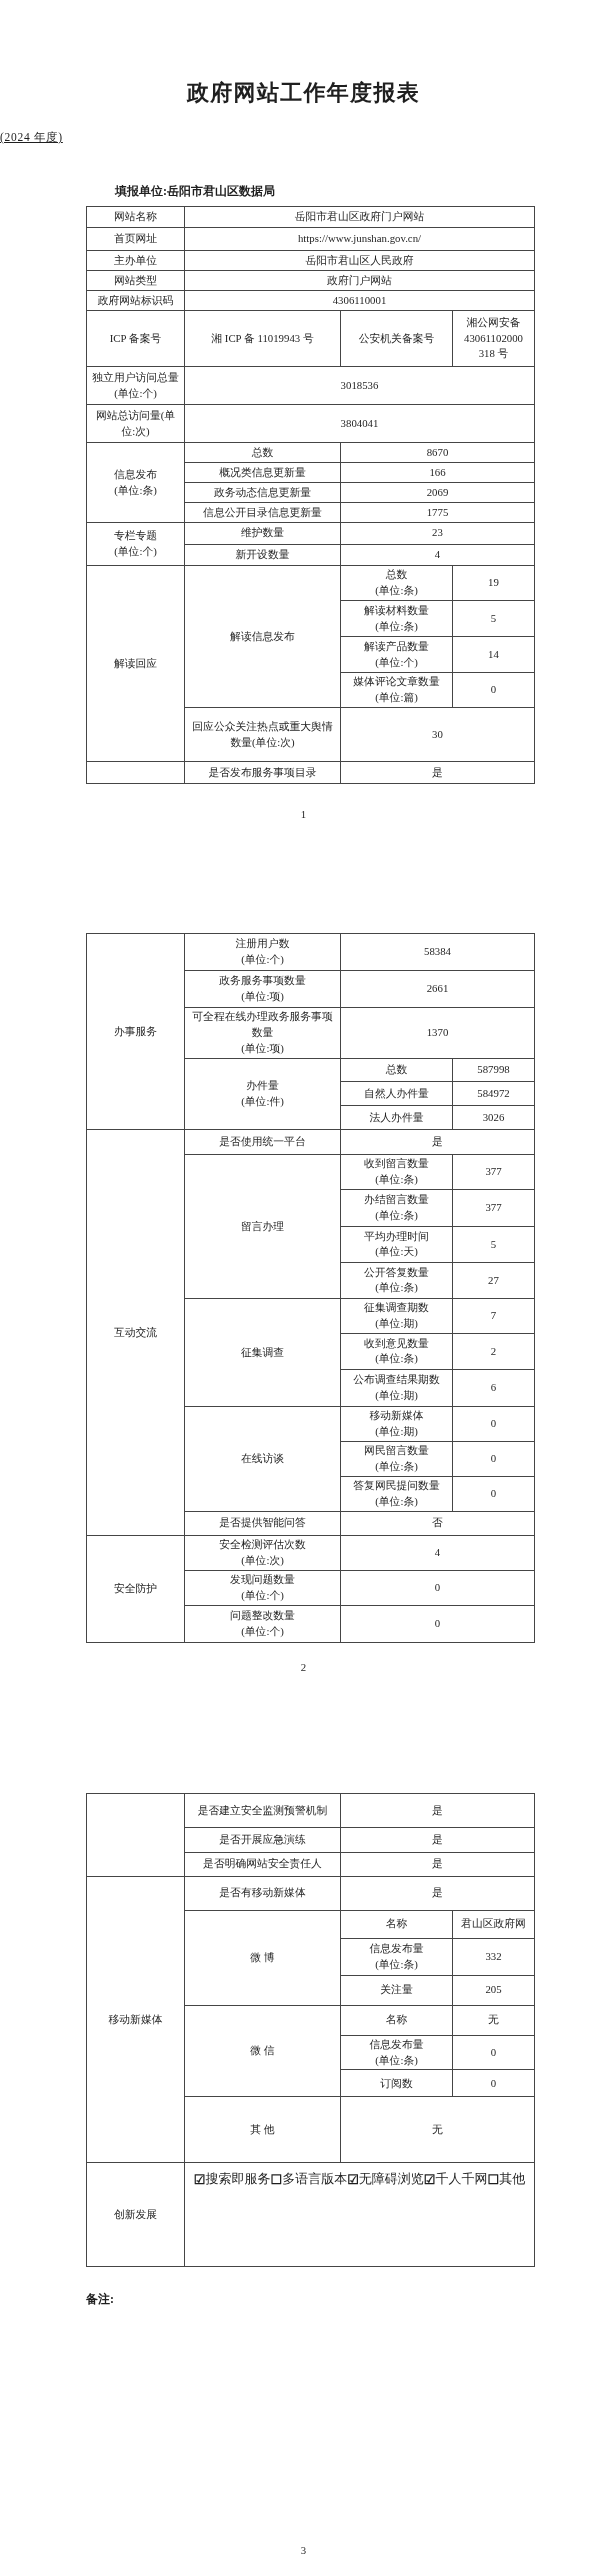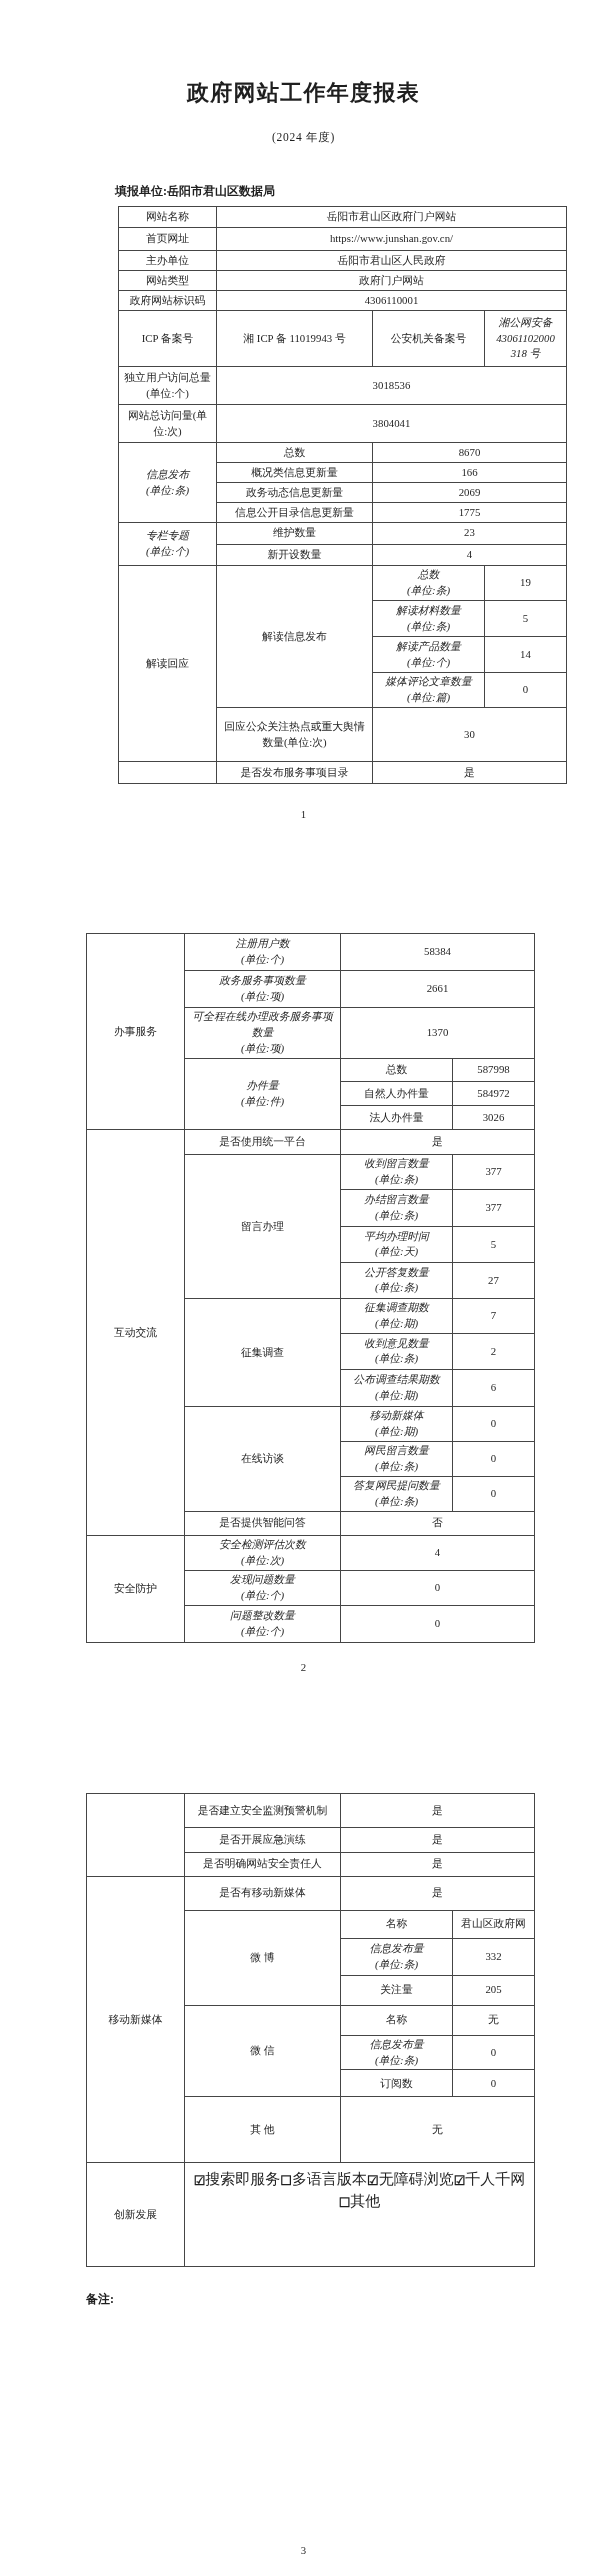--- a/index.html
+++ b/index.html
@@ -1,37 +1,37 @@
 <!DOCTYPE html>
 <html style="font-size:10.8px"><head>
 <meta charset="utf-8">
 <style>
   html,body{margin:0;padding:0;background:#ffffff;}
   #canvas{position:relative;width:607px;height:2576px;background:#ffffff;overflow:hidden;
           font-family:"Liberation Serif","DejaVu Serif",serif;color:#1f1f1f;border-radius:29px;}
   .doc-title{position:absolute;top:78px;left:0;width:607px;text-align:center;
              font-size:22px;font-weight:bold;letter-spacing:1.3px;margin:0;}
-  .doc-subtitle{position:absolute;top:130px;left:0;width:607px;text-align:center;
-             font-size:11.5px;letter-spacing:0.7px;}
+  .doc-subtitle{position:absolute;top:130px;left:0;width:607px;text-align:left;
+             font-size:11.5px;letter-spacing:0.7px;text-decoration:underline;}
   .report-unit{position:absolute;top:183px;left:86px;font-size:12px;font-weight:bold;margin-left:29px;}
   .note-line{position:absolute;top:2291px;left:86px;font-size:12px;font-weight:bold;}
   .page-num{position:absolute;left:0;width:607px;text-align:center;font-size:10.8px;}
   #pg1{top:808px;} #pg2{top:1661px;} #pg3{top:2544px;}
 
   table.rpt{position:absolute;left:86px;width:449px;border-collapse:collapse;
             table-layout:fixed;border:1.3px solid #2e2e2e;}
-  #t1{top:206px;margin-left:32px;} #t2{top:933px;} #t3{top:1793px;}
+  #t1{top:206px;} #t2{top:933px;} #t3{top:1793px;}
   .rpt td{border:0.7px solid #454545;text-align:center;vertical-align:middle;
           padding:1.3px 4px;font-size:10.8px;line-height:1.45;color:#1f1f1f;}
   .rpt tr.sep td{border-top-width:1.3px;border-top-color:#2e2e2e;}
-  .line{display:block;font-style:italic;}
+  .line{display:block;}
   .wrap3{word-break:break-word;}
   td.innov{vertical-align:top;padding-top:6.7px;}
   .ck{font-size:13px;font-weight:bold;vertical-align:-1.3px;}
-  .ck-lb{font-size:15px;font-family:Liberation Mono, monospace;}
+  .ck-lb{font-size:13px;}
 </style>
 </head>
 <body>
 
 <div id="canvas">
 
   <h1 class="doc-title">政府网站工作年度报表</h1>
   <div class="doc-subtitle">(2024 年度)</div>
   <div class="report-unit">填报单位:岳阳市君山区数据局</div>
 

